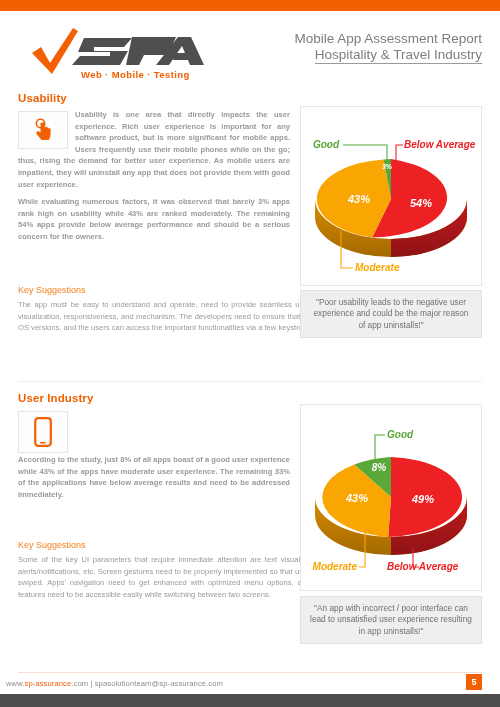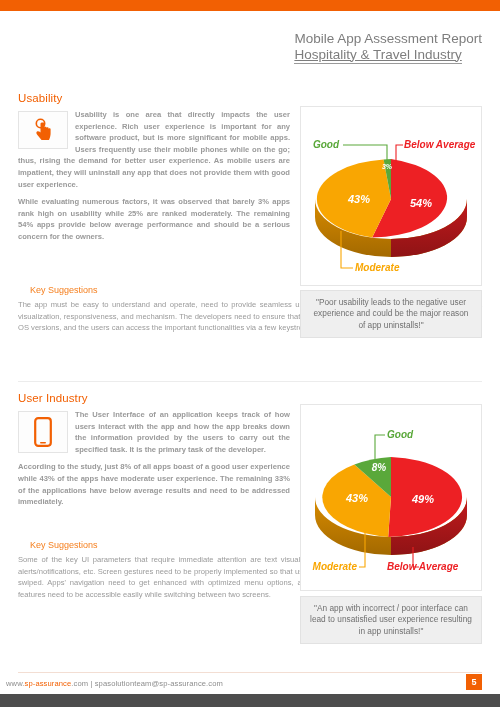--- a/index.html
+++ b/index.html
@@ -20,28 +20,28 @@
   .header{position:absolute;left:0;top:11px;width:500px;height:75px;}
   .logo{position:absolute;left:28px;top:14px;width:180px;height:58px;}
   .logo svg{display:block;}
   .logo-tagline{
     position:absolute;left:53px;top:44px;
     font-size:9.5px;color:#f26003;letter-spacing:.4px;font-weight:bold;
     white-space:nowrap;
   }
   .rtitle{
     position:absolute;right:18px;top:20px;
-    color:#7d7d7d;font-size:13.5px;line-height:15.5px;
+    text-align:right;color:#7d7d7d;font-size:13.5px;line-height:15.5px;
     font-family:"Liberation Sans", sans-serif;
   }
-  .rtitle .l2{border-bottom:1px solid #9a9a9a;padding-bottom:1px;display:inline-block;text-decoration:underline;}
+  .rtitle .l2{border-bottom:1px solid #9a9a9a;padding-bottom:1px;display:inline-block;}
 
   
   .sec-title{
-    color:#f26003;font-weight:normal;font-size:11.5px;letter-spacing:.1px;
+    color:#f26003;font-weight:bold;font-size:11.5px;letter-spacing:.1px;
   }
   .body-text{
     font-size:7.6px;line-height:11.6px;color:#9a9a9a;text-align:justify;
     font-family:"Liberation Sans", sans-serif;
   }
   .sub-title{color:#f58020;font-size:9px;margin-bottom:3px;}
 
   
   .usability{position:absolute;left:18px;top:92px;width:272px;}
   .ui-sec{position:absolute;left:18px;top:392px;width:272px;}
@@ -49,21 +49,21 @@
   .iconbox{
     width:50px;height:38px;border:1px solid #e4e4e4;background:#fdfdfd;
     float:left;margin:2px 7px 1px 0;box-sizing:border-box;
     display:flex;align-items:center;justify-content:center;
   }
   .iconbox.ui{height:42px;}
 
   .para{margin:0 0 6px 0;font-weight:bold;}
 
   .keysug{position:absolute;left:18px;width:464px;}
-  .keysug .sub-title{margin-bottom:4px;margin-left:12px;}
+  .keysug .sub-title{margin-bottom:4px;}
 
   .divider{position:absolute;left:18px;width:464px;height:1px;background:#ececec;}
 
   
   .panel{
     position:absolute;
     border:1px solid #e6e6e6;background:#ffffff;
     box-sizing:border-box;
   }
   .quote{
@@ -91,39 +91,52 @@
   .botbar{position:absolute;left:0;top:694px;width:500px;height:13px;background:#4d4d4d;}
 </style>
 </head>
 <body>
 
 <div class="page">
 
   <div class="topbar"></div>
 
   <div class="header">
+    <div class="logo">
+      <svg width="180" height="58" viewBox="0 0 180 58" xmlns="http://www.w3.org/2000/svg">
+
+        <path d="M4 28 L13 22 L22 38 L45 3 L50 6 L24 49 Z" fill="#f26003"></path>
+
+        <path d="M56 13 L104 13 L96 22 L66 22 L66 26 L100 26 L92 40 L44 40 L52 31 L82 31 L82 27 L50 27 Z" fill="#4f4f4f"></path>
+
+        <path d="M104 12 L148 12 L140 30 L116 30 L111 40 L98 40 Z M120 20 L134 20 L131 24 L118 24 Z" fill="#4f4f4f"></path>
+
+        <path d="M150 12 L163 12 L176 40 L162 40 L160 35 L145 35 L148 28 L157 28 L154 21 L141 40 L128 40 Z" fill="#4f4f4f"></path>
+      </svg>
+      <div class="logo-tagline">Web · Mobile · Testing</div>
+    </div>
 
     <div class="rtitle">
       <div class="l1">Mobile App Assessment Report</div>
       <div><span class="l2">Hospitality &amp; Travel Industry</span></div>
     </div>
   </div>
 
   <div class="usability">
     <div class="sec-title">Usability</div>
     <div style="margin-top:5px;overflow:hidden;">
       <div class="iconbox">
         <svg width="26" height="26" viewBox="0 0 26 26">
           <circle cx="10.5" cy="6.5" r="4.2" fill="none" stroke="#f26003" stroke-width="1.6"></circle>
           <path d="M10.5 6.5 L10.5 15.5 C10.5 15.5 8.5 13.5 7 14.6 C5.6 15.7 7 17.4 7 17.4 L11.5 23 L19 23 C19 23 20.6 19.5 20.6 16.5 L20.6 12.2 C20.6 10.9 18.6 10.9 18.6 12.2 L18.6 14 L18.6 11.2 C18.6 9.9 16.6 9.9 16.6 11.2 L16.6 14 L16.6 10.6 C16.6 9.3 14.6 9.3 14.6 10.6 L14.6 14 L14.6 6.5 C14.6 5 10.5 5 10.5 6.5 Z" fill="#f26003"></path>
         </svg>
       </div>
       <p class="body-text para">Usability is one area that directly impacts the user experience. Rich user experience is important for any software product, but is more significant for mobile apps. Users frequently use their mobile phones while on the go; thus, rising the demand for better user experience. As mobile users are impatient, they will uninstall any app that does not provide them with good user experience.</p>
     </div>
-    <p class="body-text para">While evaluating numerous factors, it was observed that barely 3% apps rank high on usability while 25% are ranked moderately. The remaining 54% apps provide below average performance and should be a serious concern for the owners.</p>
+    <p class="body-text para">While evaluating numerous factors, it was observed that barely 3% apps rank high on usability while 43% are ranked moderately. The remaining 54% apps provide below average performance and should be a serious concern for the owners.</p>
   </div>
 
   <div class="keysug" style="top:285px;">
     <div class="sub-title">Key Suggestions</div>
     <p class="body-text" style="margin:0;">The app must be easy to understand and operate, need to provide seamless user experience with respect to graphics, layout, text visualization, responsiveness, and mechanism. The developers need to ensure that the application is compatible with most platforms and OS versions, and the users can access the important functionalities via a few keystrokes or few taps.</p>
   </div>
 
   <div class="divider" style="top:381px;"></div>
 
   <div class="panel" style="left:300px;top:106px;width:182px;height:180px;">
@@ -172,21 +185,20 @@
 
   <div class="ui-sec">
     <div class="sec-title">User Industry</div>
     <div style="margin-top:5px;overflow:hidden;">
       <div class="iconbox ui">
         <svg width="18" height="30" viewBox="0 0 18 30">
           <rect x="1.2" y="1.2" width="15.6" height="27.6" rx="3" ry="3" fill="none" stroke="#f26003" stroke-width="2.2"></rect>
           <rect x="6" y="25" width="6" height="1.6" rx="0.8" fill="#f26003"></rect>
         </svg>
       </div>
-      <p class="body-text para">The User Interface of an application keeps track of how users interact with the app and how the app breaks down the information provided by the users to carry out the specified task. It is the primary task of the developer.</p>
     </div>
     <p class="body-text para">According to the study, just 8% of all apps boast of a good user experience while 43% of the apps have moderate user experience. The remaining 33% of the applications have below average results and need to be addressed immediately.</p>
   </div>
 
   <div class="keysug" style="top:540px;">
     <div class="sub-title">Key Suggestions</div>
     <p class="body-text" style="margin:0;">Some of the key UI parameters that require immediate attention are text visuals, labels, buttons, links, icons, help messages, and alerts/notifications, etc. Screen gestures need to be properly implemented so that users are aware about what can be selected, tapped or swiped. Apps' navigation need to get enhanced with optimized menu options, adequate placements of buttons/important links and, features need to be accessible easily while switching between two screens.</p>
   </div>
 
   <div class="panel" style="left:300px;top:404px;width:182px;height:187px;">

